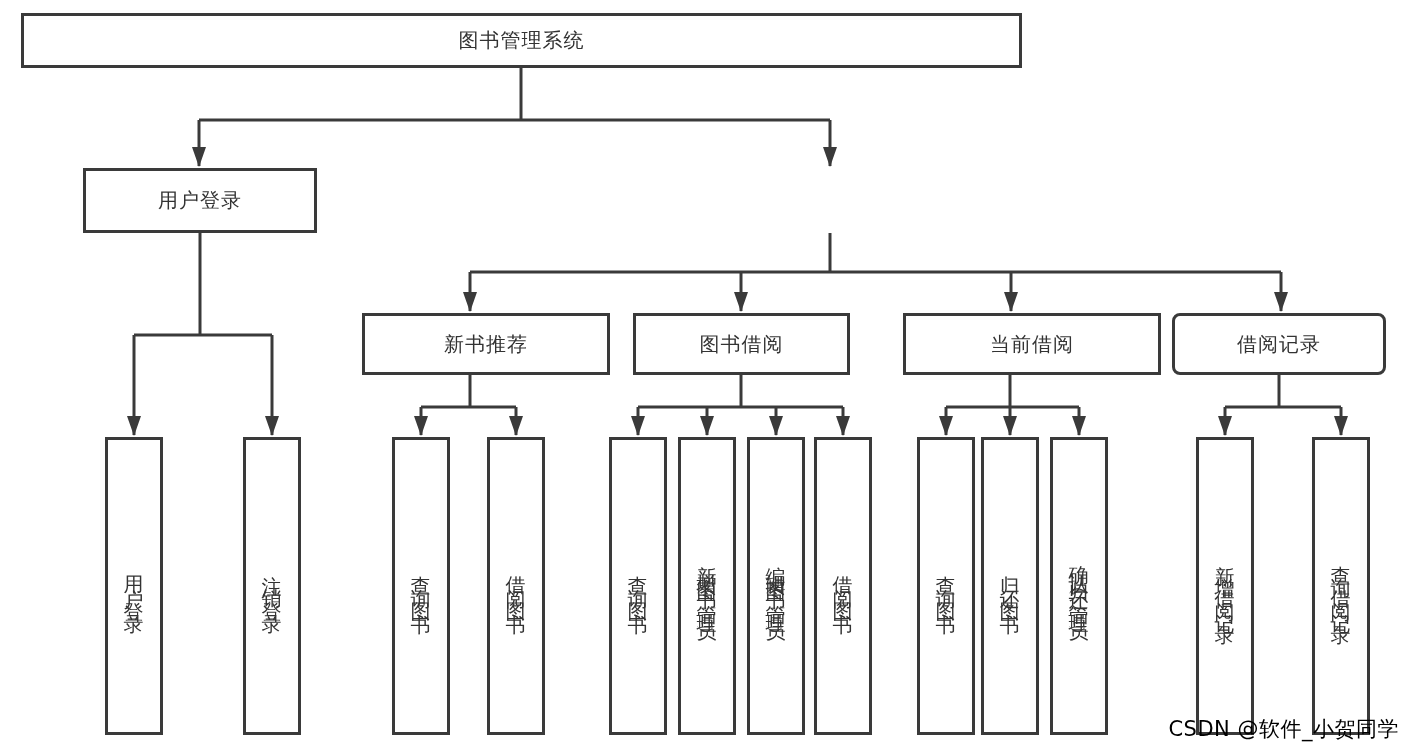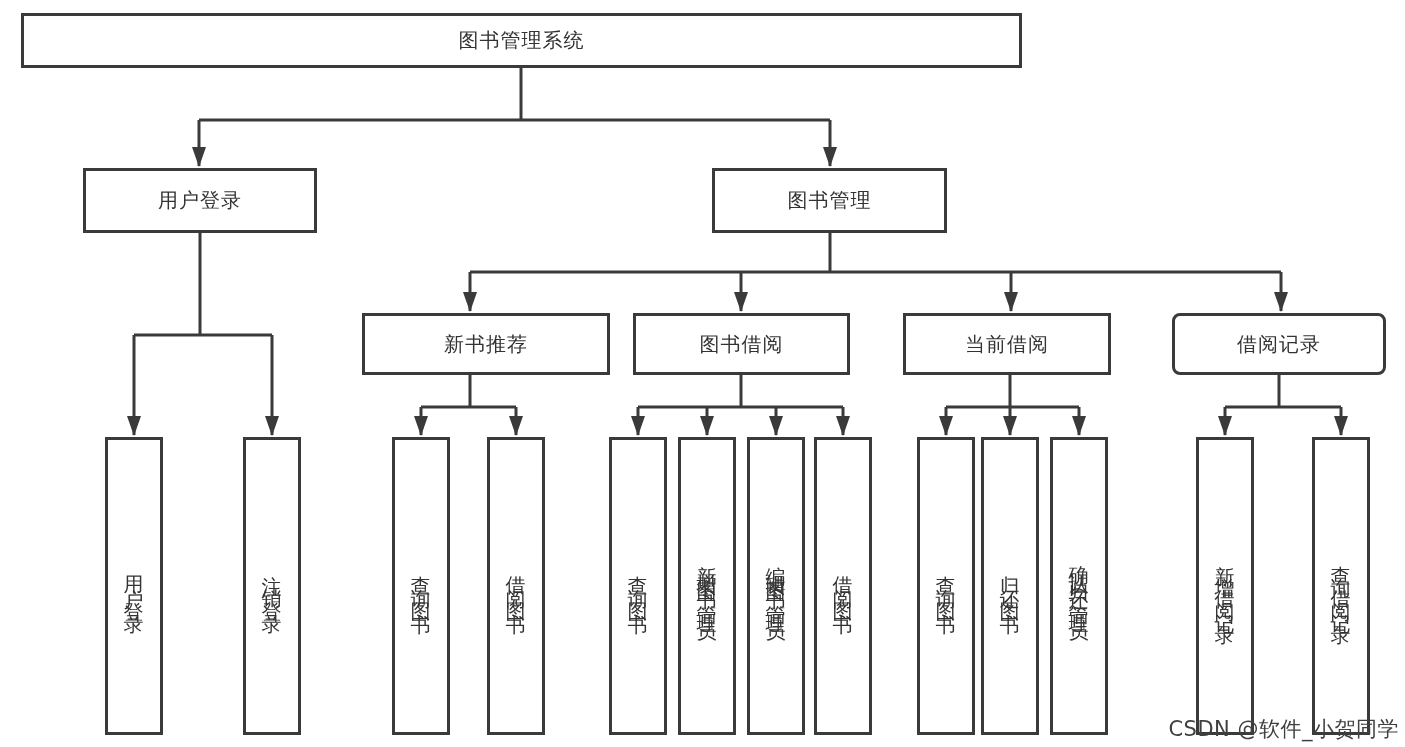--- a/index.html
+++ b/index.html
@@ -30,21 +30,21 @@
     letter-spacing:13px;
     line-height:1;
     white-space:nowrap;
   }
   .vbox.long span { letter-spacing:8px; }
   .vbox.mid span  { letter-spacing:12px; }
   #watermark {
     position:absolute;
     right:6px; bottom:4px;
     font-size:21px;
-    color:#404040;
+    color:#000000;
     z-index:5;
     letter-spacing:0.5px;
     white-space:nowrap;
   }
 </style>
 </head>
 <body>
 
 <div id="canvas">
 
@@ -98,31 +98,28 @@
     </g>
   </svg>
 
   <div class="box hbox" style="left:21px; top:13px; width:1001px; height:55px;">
     <span>图书管理系统</span>
   </div>
 
   <div class="box hbox" style="left:83px; top:168px; width:234px; height:65px;">
     <span>用户登录</span>
   </div>
-  <div class="box hbox" style="left:712px; top:168px; width:235px; height:65px;">
-    <span>图书管理</span>
-  </div>
 
   <div class="box hbox" style="left:362px; top:313px; width:248px; height:62px;">
     <span>新书推荐</span>
   </div>
   <div class="box hbox" style="left:633px; top:313px; width:217px; height:62px;align-items:center;">
     <span>图书借阅</span>
   </div>
-  <div class="box hbox" style="left:903px; top:313px; width:208px; height:62px;">
+  <div class="box hbox" style="left:903px; top:313px; width:258px; height:62px;">
     <span>当前借阅</span>
   </div>
   <div class="box hbox" style="left:1172px; top:313px; width:214px; height:62px;border-radius:8px;">
     <span>借阅记录</span>
   </div>
 
   <div class="box vbox" style="left:105px; top:437px; width:58px; height:298px;">
     <span>用户登录</span>
   </div>
   <div class="box vbox" style="left:243px; top:437px; width:58px; height:298px;">

